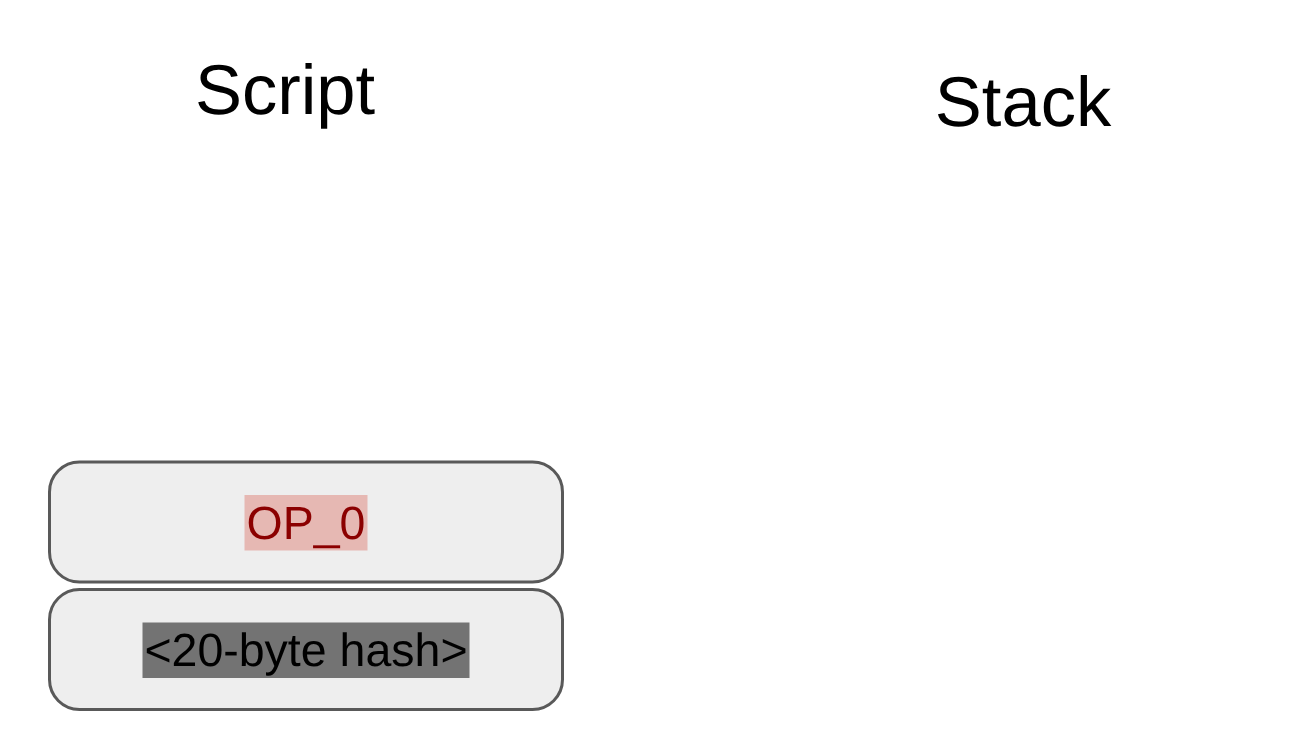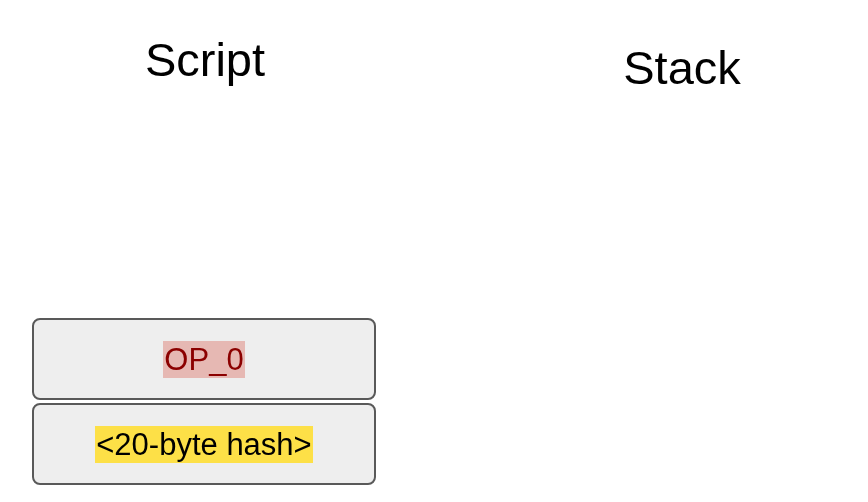--- a/index.html
+++ b/index.html
@@ -1,26 +1,26 @@
 <!DOCTYPE html>
 <html><head>
 <meta charset="utf-8">
 <style>
   html, body { margin:0; padding:0; background:#ffffff; }
   body { width:868px; height:502px; position:relative; overflow:hidden; font-family:"Liberation Sans", sans-serif; }
   .title { position:absolute; font-size:47px; color:#000; text-align:center; width:300px; line-height:1; }
-  .box { position:absolute; left:32px; width:344px; height:82px; background:#eeeeee; border:2px solid #595959; border-radius:8px; display:flex; align-items:center; justify-content:center; box-sizing:border-box;margin-top:11px; }
+  .box { position:absolute; left:32px; width:344px; height:82px; background:#eeeeee; border:2px solid #595959; border-radius:21px; display:flex; align-items:center; justify-content:center; box-sizing:border-box; }
   .label { font-size:31px; line-height:37px; padding:0 1px; }
 </style>
 </head>
 <body>
 
-<div class="title" style="left:55px; top:36px;">Script</div>
+<div class="title" style="left:40px; top:36px;">Script</div>
 <div class="title" style="left:532px; top:44px;">Stack</div>
 
 <div class="box" style="top:307px;">
   <span class="label" style="color:#8b0000; background:#e6b8b3;">OP_0</span>
 </div>
 <div class="box" style="top:392px;">
-  <span class="label" style="color:#000000; background:#fde047;">&lt;20-byte hash&gt;</span>
+  <span class="label" style="color:#000000; background:#737373;">&lt;20-byte hash&gt;</span>
 </div>
 
 <div style="position:absolute; left:470px; top:110px; width:380px; height:380px;"></div>
 
 </body></html>

